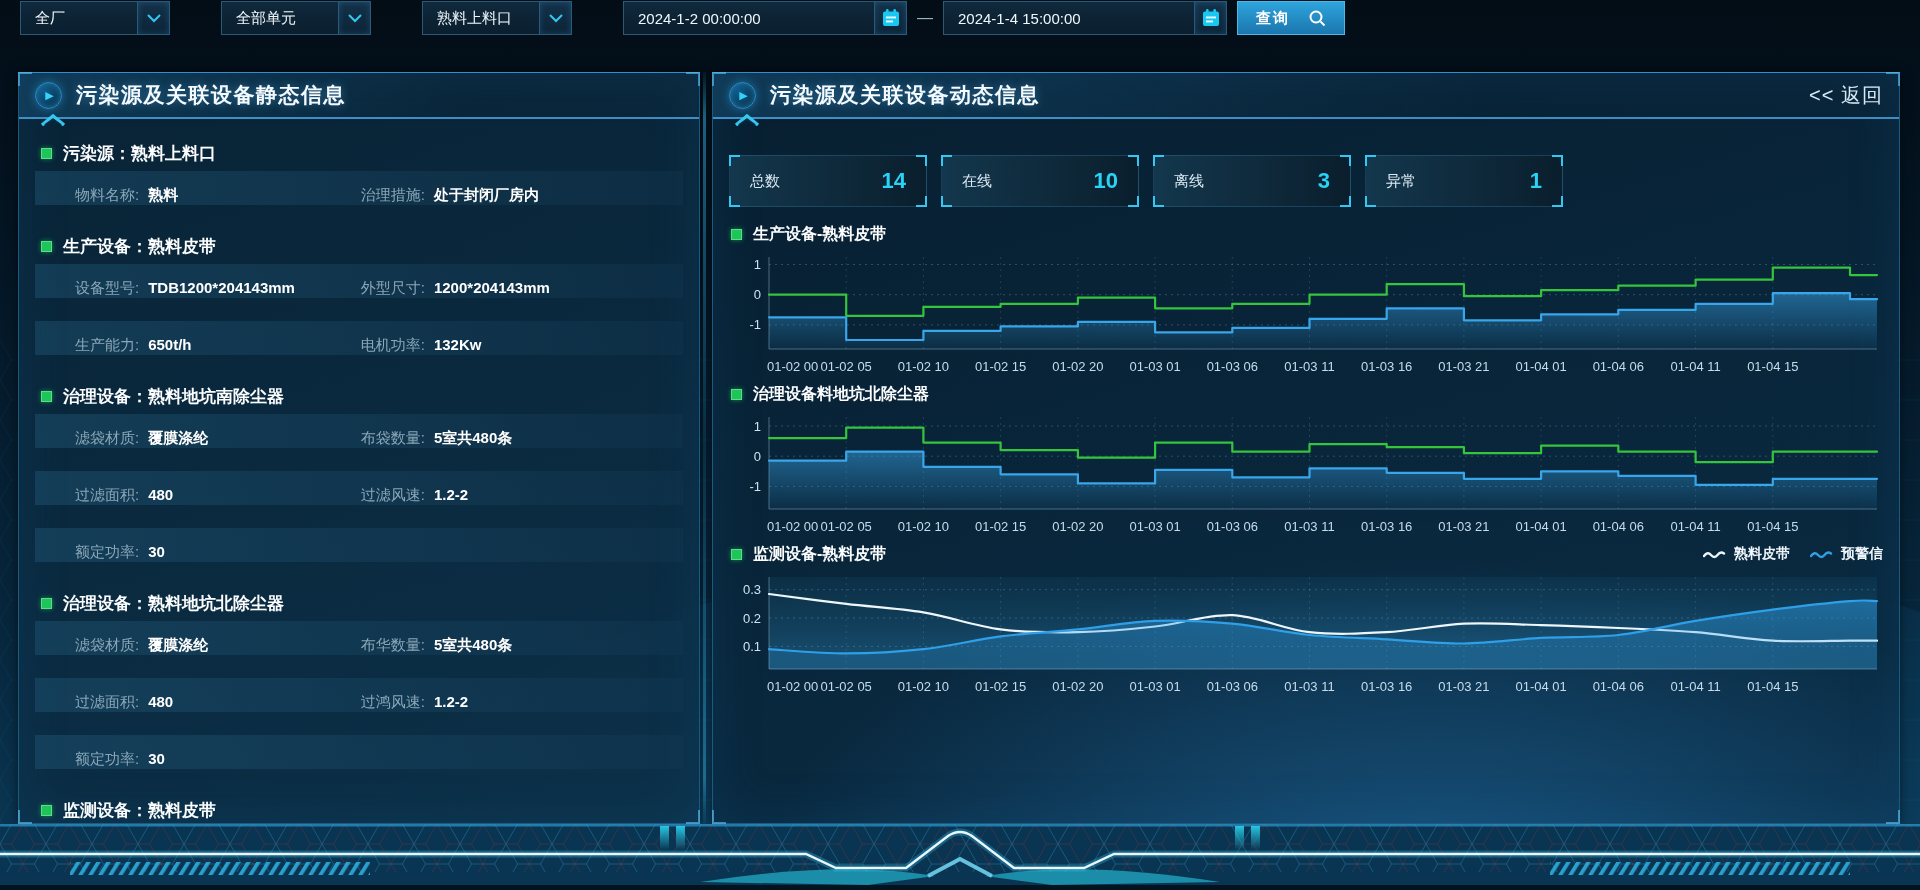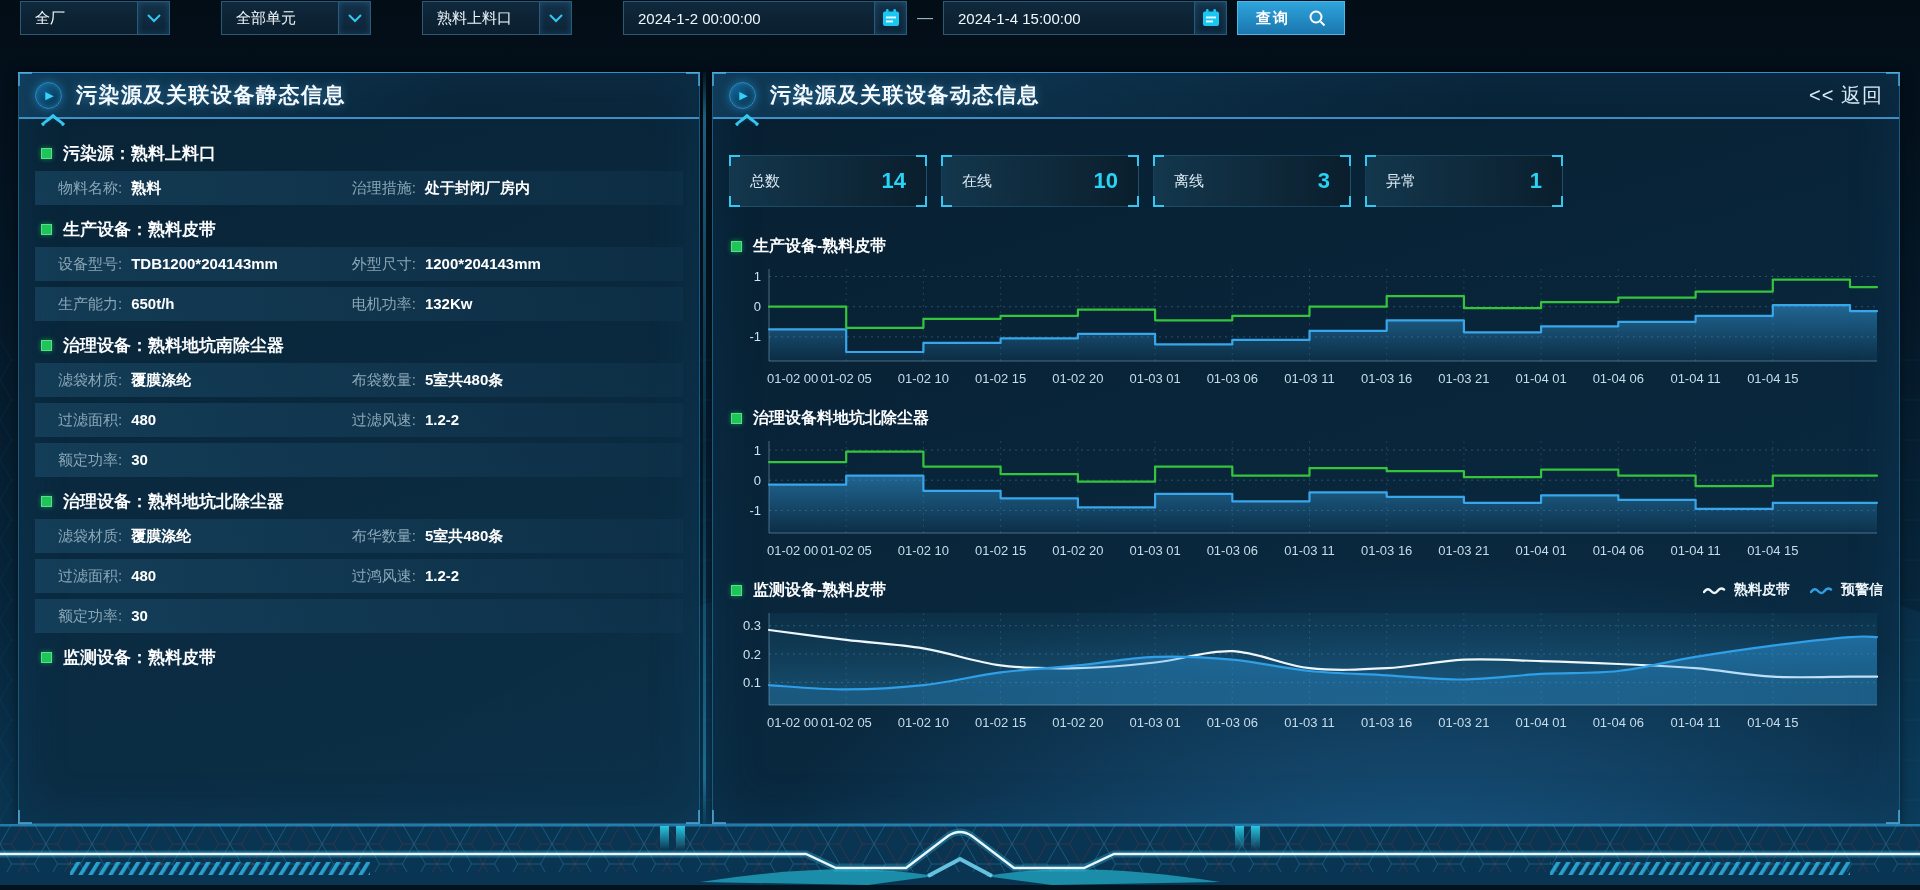--- a/index.html
+++ b/index.html
@@ -68,42 +68,42 @@
   .play-tri { color:#35d2f8; font-size:11px; margin-left:2px; }
   .header-chevron { position:absolute; left:20px; bottom:-9px; }
   .back-link { margin-left:auto; font-size:20px; color:#d7e9f5; cursor:pointer; letter-spacing:1px; }
 
   
   .left-content { padding:16px 16px 0 16px; }
   .section-title { display:flex; align-items:center; gap:11px; height:36px; padding-left:6px;
     font-size:17px; font-weight:bold; color:#fbfdff; }
   .bullet { width:11px; height:11px; flex:0 0 auto; background:#1ec558;
     border:1px solid rgba(190,255,215,.4); box-shadow:0 0 5px rgba(30,200,90,.6); }
-  .kv-row { display:flex; align-items:center; min-height:34px; margin-bottom:6px; padding-left:23px;
+  .kv-row { display:flex; align-items:flex-end; min-height:34px; margin-bottom:23px; padding-left:40px;
     background:linear-gradient(90deg,rgba(32,86,118,.45),rgba(22,62,90,.25)); }
   .kv-cell { display:flex; align-items:baseline; gap:9px; flex:0 0 47%; }
   .kv-label { font-size:15px; color:#8aa7b8; white-space:nowrap; }
   .kv-value { font-size:15px; font-weight:bold; color:#ffffff; }
 
   
   .stats-row { display:flex; gap:14px; padding:36px 16px 8px 16px; }
   .stat-card { position:relative; width:198px; height:52px; display:flex; align-items:center;
     justify-content:space-between; padding:0 20px; cursor:pointer;
     background:linear-gradient(90deg,rgba(20,56,78,.95),rgba(10,30,44,.9));
     border:1px solid rgba(60,140,180,.3); }
   .stat-card .corner { position:absolute; width:11px; height:11px; border:2px solid #35c6f2; }
   .corner.tl{ top:-1px; left:-1px; border-right:none; border-bottom:none; }
   .corner.tr{ top:-1px; right:-1px; border-left:none; border-bottom:none; }
   .corner.bl{ bottom:-1px; left:-1px; border-right:none; border-top:none; }
   .corner.br{ bottom:-1px; right:-1px; border-left:none; border-top:none; }
   .stat-label { font-size:15px; color:#dceaf4; }
   .stat-value { font-size:22px; font-weight:bold; color:#29d3f5; }
 
   .charts { padding:4px 16px 0 16px; }
-  .chart-block { margin-top:12px; }
+  .chart-block { margin-top:0; }
   .chart-title-row { display:flex; align-items:center; gap:11px; height:30px; padding-left:2px;
     font-size:16px; font-weight:bold; color:#fbfdff; }
   .legend { margin-left:auto; display:flex; gap:20px; align-items:center; }
   .legend-item { display:flex; align-items:center; gap:7px; font-size:14px; font-weight:bold;
     color:#eef6fb; cursor:pointer; }
   .plot svg { display:block; }
 
   .divider { position:absolute; left:703px; top:72px; width:3px; height:752px; z-index:1;
     background:linear-gradient(180deg,rgba(41,160,220,.08),rgba(60,190,245,.55) 6%,
       rgba(41,160,220,.18) 50%,rgba(60,190,245,.5) 94%,rgba(41,160,220,.08)); }

